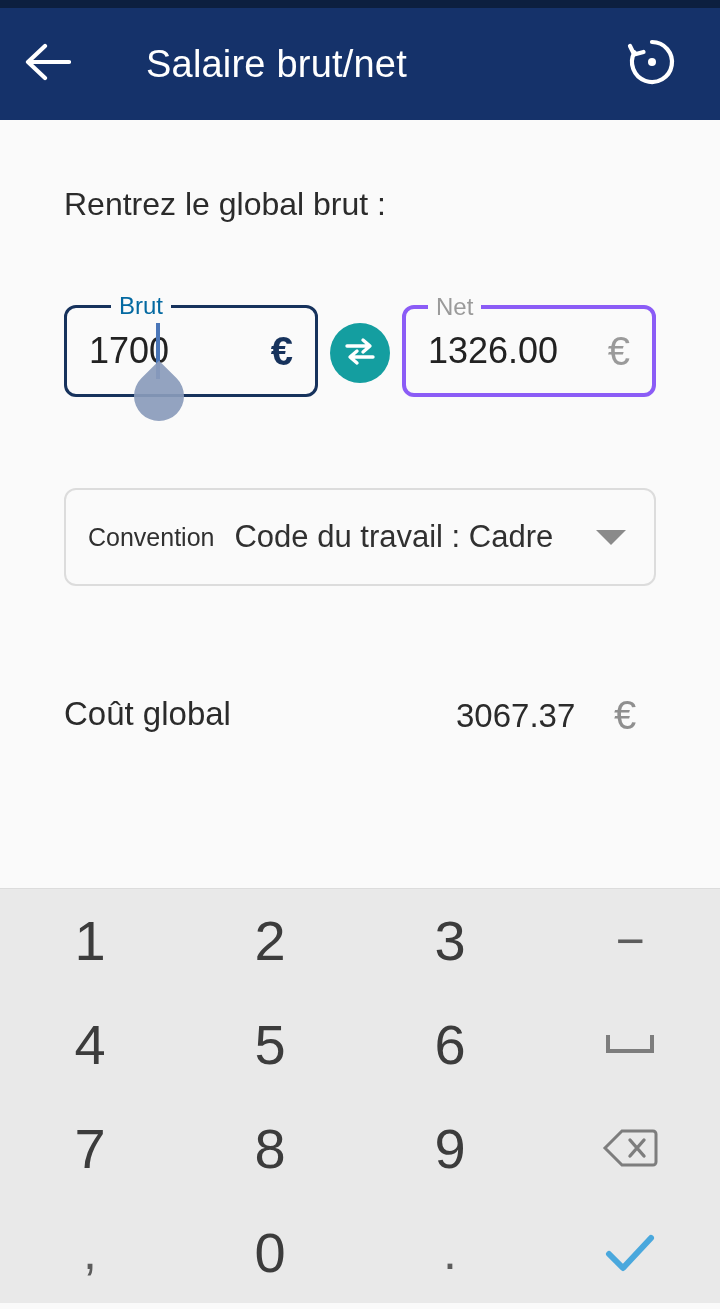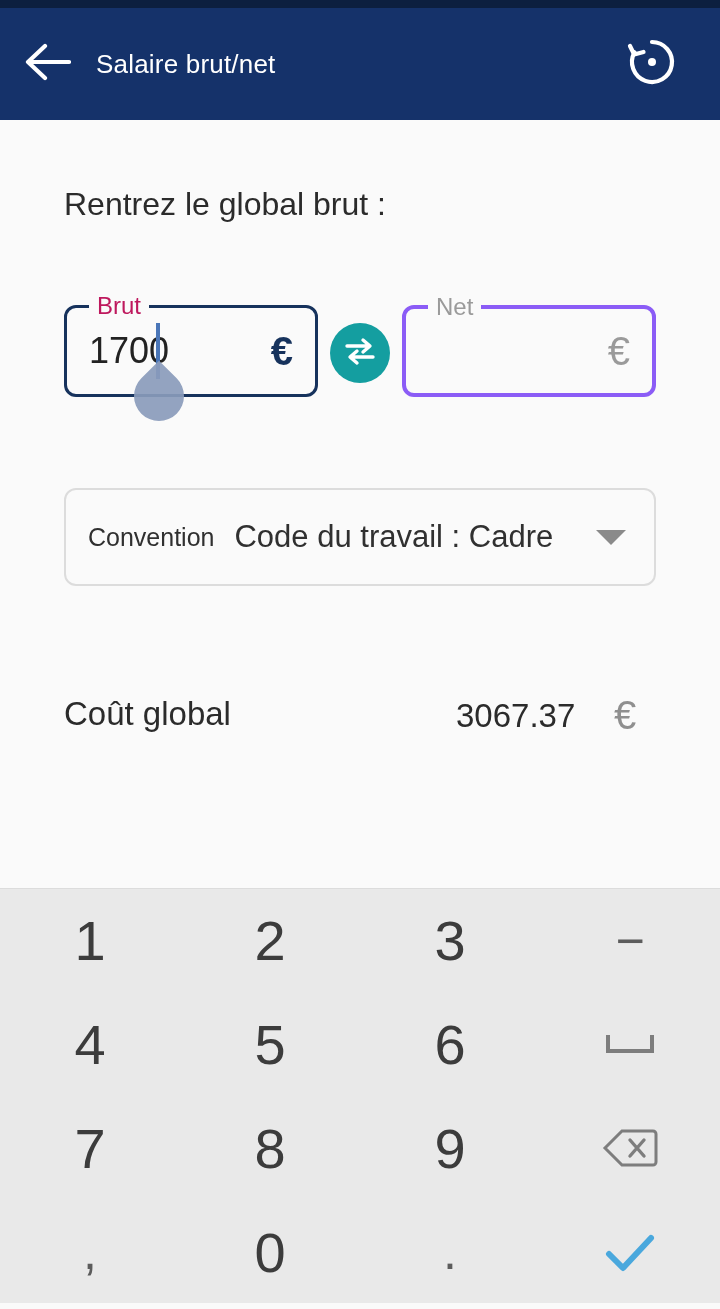--- a/index.html
+++ b/index.html
@@ -33,23 +33,24 @@
     background: #15326a;
     display: flex;
     align-items: center;
   }
   .back-btn {
     width: 96px; height: 112px;
     display: flex; align-items: center; justify-content: center;
     cursor: pointer;
   }
   .appbar-title {
-    font-size: 26px;
+    font-size: 38px;
     color: #ffffff;
     letter-spacing: 0.2px;
+    margin-left: 50px;
     white-space: nowrap;
   }
   .restore-btn {
     position: absolute;
     right: 18px; top: 0;
     width: 100px; height: 112px;
     display: flex; align-items: center; justify-content: center;
     cursor: pointer;
   }
 
@@ -92,21 +93,21 @@
     border: 4px solid #8b5cf6;
   }
   .tf-label {
     position: absolute;
     top: -16px; left: 22px;
     font-size: 24px;
     padding: 0 8px;
     background: #fafafa;
     line-height: 28px;
   }
-  .tf-brut .tf-label { color: #be185d; }
+  .tf-brut .tf-label { color: #0369a1; margin-left: 22px; }
   .tf-net  .tf-label { color: #9a9a9a; }
   .tf-value {
     position: absolute;
     left: 22px; top: 50%;
     transform: translateY(-50%);
     font-size: 36px;
     color: #222;
     white-space: nowrap;
   }
   .tf-currency {
@@ -283,20 +284,21 @@
         <span>
           <svg width="34" height="30" viewBox="0 0 34 30">
             <path d="M4 10 L26 10 M20 4 L27 10 L20 16" fill="none" stroke="#ffffff" stroke-width="3.4" stroke-linecap="round" stroke-linejoin="round"></path>
             <path d="M30 21 L8 21 M14 15 L7 21 L14 27" fill="none" stroke="#ffffff" stroke-width="3.4" stroke-linecap="round" stroke-linejoin="round"></path>
           </svg>
         </span>
       </div>
 
       <div class="text-field tf-net">
         <span class="tf-label">Net</span>
+        <span class="tf-value">1326.00</span>
         <span class="tf-currency">€</span>
       </div>
     </div>
 
     <div class="dropdown">
       <span class="dd-label">Convention</span>
       <span class="dd-value">Code du travail : Cadre</span>
       <span class="dd-arrow"></span>
     </div>
 

